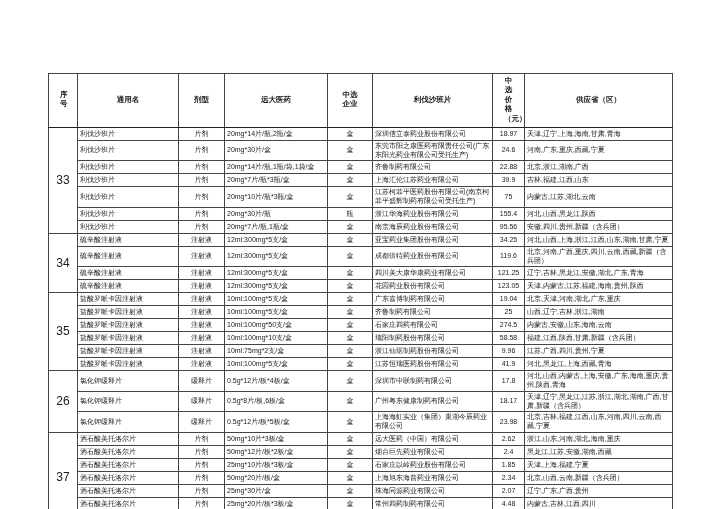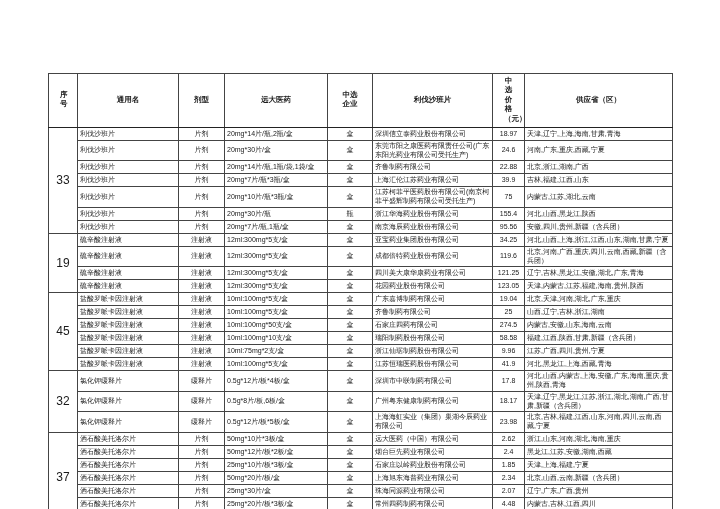--- a/index.html
+++ b/index.html
@@ -134,21 +134,21 @@
         <tr>
           <td class="c-name">利伐沙班片</td>
           <td class="c-form">片剂</td>
           <td class="c-spec">20mg*7片/瓶,1瓶/盒</td>
           <td class="c-unit">盒</td>
           <td class="c-company">南京海辰药业股份有限公司</td>
           <td class="c-price">95.56</td>
           <td class="c-regions">安徽,四川,贵州,新疆（含兵团）</td>
         </tr>
         <tr class="group-start">
-          <td class="c-index" rowspan="4">19</td>
+          <td class="c-index" rowspan="4">34</td>
           <td class="c-name">硫辛酸注射液</td>
           <td class="c-form">注射液</td>
           <td class="c-spec">12ml:300mg*5支/盒</td>
           <td class="c-unit">盒</td>
           <td class="c-company">亚宝药业集团股份有限公司</td>
           <td class="c-price">34.25</td>
           <td class="c-regions">河北,山西,上海,浙江,江西,山东,湖南,甘肃,宁夏</td>
         </tr>
         <tr>
           <td class="c-name">硫辛酸注射液</td>
@@ -171,21 +171,21 @@
         <tr>
           <td class="c-name">硫辛酸注射液</td>
           <td class="c-form">注射液</td>
           <td class="c-spec">12ml:300mg*5支/盒</td>
           <td class="c-unit">盒</td>
           <td class="c-company">花园药业股份有限公司</td>
           <td class="c-price">123.05</td>
           <td class="c-regions">天津,内蒙古,江苏,福建,海南,贵州,陕西</td>
         </tr>
         <tr class="group-start">
-          <td class="c-index" rowspan="6">45</td>
+          <td class="c-index" rowspan="6">35</td>
           <td class="c-name">盐酸罗哌卡因注射液</td>
           <td class="c-form">注射液</td>
           <td class="c-spec">10ml:100mg*5支/盒</td>
           <td class="c-unit">盒</td>
           <td class="c-company">广东嘉博制药有限公司</td>
           <td class="c-price">19.04</td>
           <td class="c-regions">北京,天津,河南,湖北,广东,重庆</td>
         </tr>
         <tr>
           <td class="c-name">盐酸罗哌卡因注射液</td>
@@ -226,21 +226,21 @@
         <tr>
           <td class="c-name">盐酸罗哌卡因注射液</td>
           <td class="c-form">注射液</td>
           <td class="c-spec">10ml:100mg*5支/盒</td>
           <td class="c-unit">盒</td>
           <td class="c-company">江苏恒瑞医药股份有限公司</td>
           <td class="c-price">41.9</td>
           <td class="c-regions">河北,黑龙江,上海,西藏,青海</td>
         </tr>
         <tr class="group-start">
-          <td class="c-index" rowspan="3">32</td>
+          <td class="c-index" rowspan="3">26</td>
           <td class="c-name">氯化钾缓释片</td>
           <td class="c-form">缓释片</td>
           <td class="c-spec">0.5g*12片/板*4板/盒</td>
           <td class="c-unit">盒</td>
           <td class="c-company">深圳市中联制药有限公司</td>
           <td class="c-price">17.8</td>
           <td class="c-regions">河北,山西,内蒙古,上海,安徽,广东,海南,重庆,贵州,陕西,青海</td>
         </tr>
         <tr>
           <td class="c-name">氯化钾缓释片</td>

